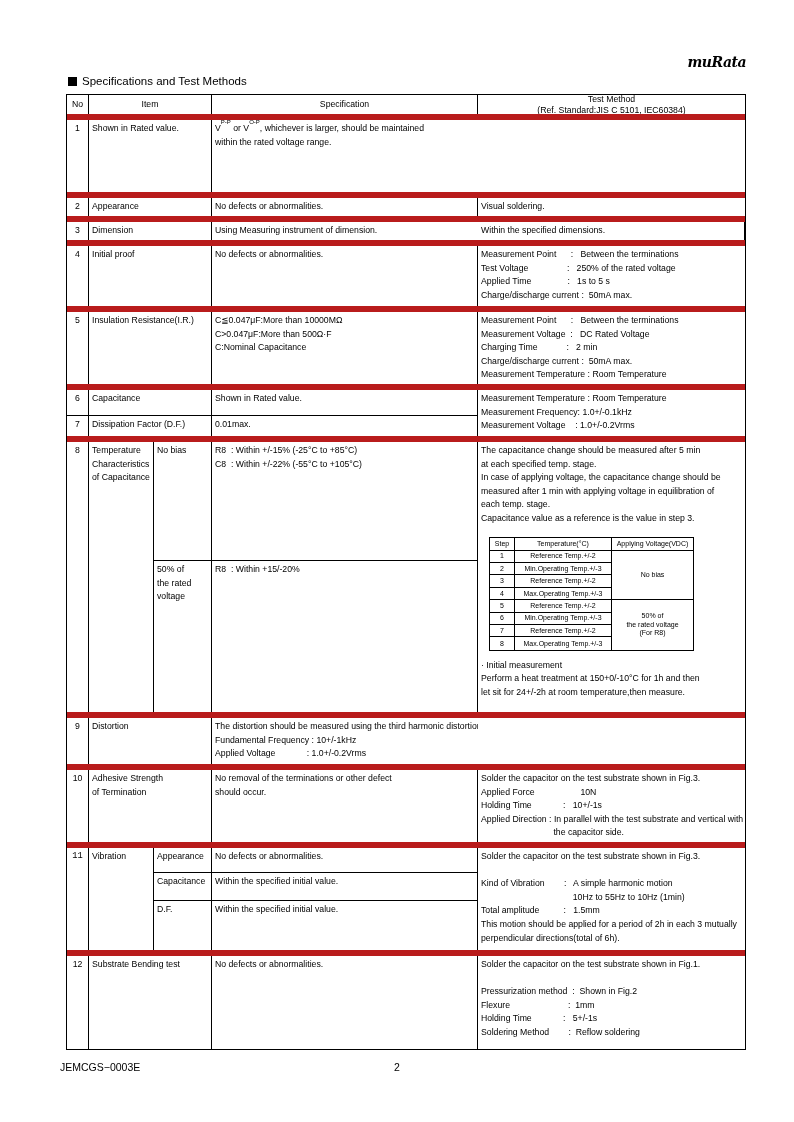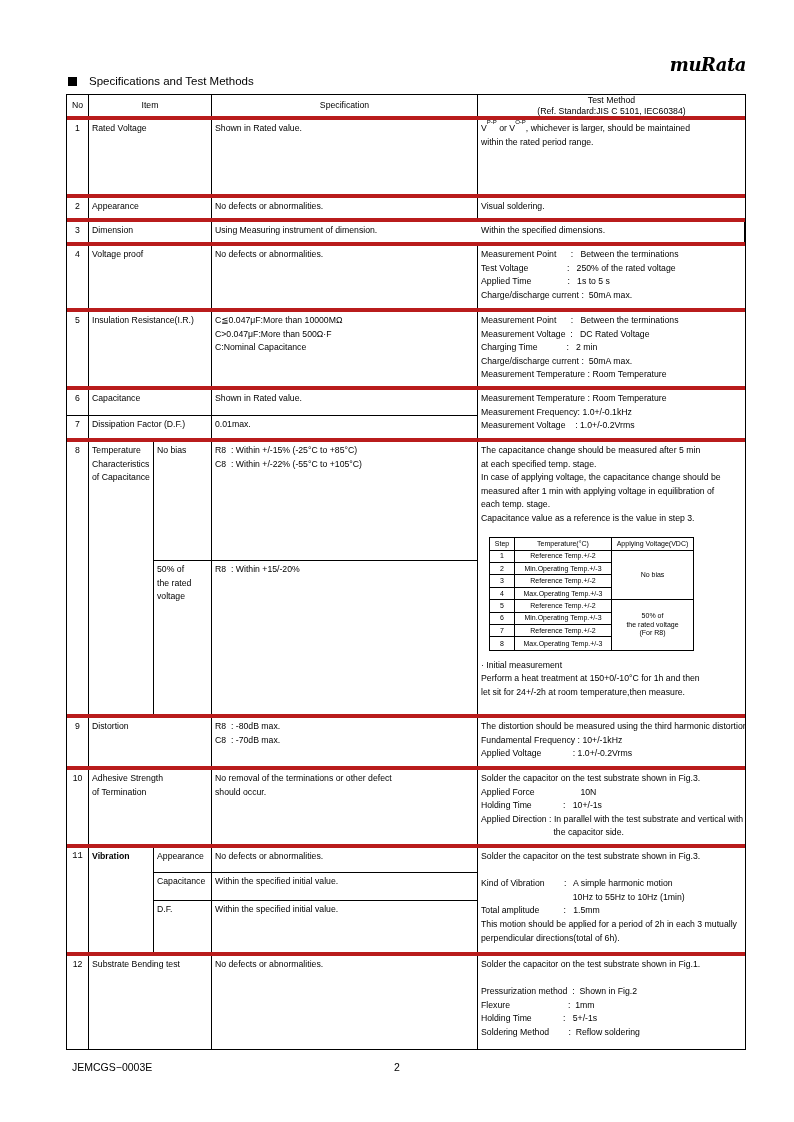--- a/index.html
+++ b/index.html
@@ -1,24 +1,24 @@
 <!DOCTYPE html>
 <html><head>
 <meta charset="utf-8">
 <style>
   html,body{margin:0;padding:0;}
   body{width:794px;height:1122px;background:#fff;color:#000;
        font-family:"Liberation Sans", sans-serif;position:relative;overflow:hidden;}
   .logo{position:absolute;top:54px;right:48px;font-family:"DejaVu Serif", serif;
-        font-style:italic;font-weight:bold;font-size:18px;letter-spacing:-0.5px;}
-  .title{position:absolute;top:75px;left:68px;font-size:11.5px;display:flex;align-items:center;gap:12px;}
+        font-style:italic;font-weight:bold;font-size:14px;letter-spacing:-0.5px;}
+  .title{position:absolute;top:75px;left:68px;font-size:11.5px;display:flex;align-items:center;gap:5px;}
   .title .sq{width:9px;height:9px;background:#000;display:inline-block;}
   .spec-table{position:absolute;left:66px;top:94px;width:680px;height:956px;
               border:1px solid #000;box-sizing:border-box;}
-  .band{display:grid;box-sizing:border-box;border-bottom:4px solid #b91c1c;}
+  .band{display:grid;box-sizing:border-box;border-bottom:6px solid #b91c1c;}
   .band.lastband{border-bottom:none;}
   .cols4{grid-template-columns:22px 123px 266px 1fr;}
   .cols5{grid-template-columns:22px 65px 58px 266px 1fr;}
   .cell{box-sizing:border-box;border-right:1px solid #000;padding:2px 3px 0 3px;
         overflow:hidden;font-size:8.7px;line-height:13.6px;}
   .cell.last{border-right:none;}
   .cell.no{text-align:center;padding-left:0;padding-right:0;}
   .bb{border-bottom:1px solid #000;}
   .hcell{display:flex;flex-direction:column;align-items:center;justify-content:center;
          text-align:center;padding:0 2px;line-height:11px;font-size:8.7px;}
@@ -29,21 +29,21 @@
           grid-template-columns:25px 97px 81px;grid-template-rows:13px repeat(8,12.4px);
           font-size:7px;box-sizing:border-box;}
   .scell{box-sizing:border-box;border-right:1px solid #000;border-bottom:1px solid #000;
          display:flex;align-items:center;justify-content:center;text-align:center;
          overflow:hidden;white-space:nowrap;}
   .scell.lc{border-right:none;}
   .scell.nb{border-bottom:none;}
   .sv{flex-direction:column;line-height:8.4px;}
   .sv .tline{min-height:8.4px;line-height:8.4px;}
   .initblock{margin-top:8px;}
-  .footer-left{position:absolute;left:72px;top:1061px;font-size:10.5px;}
+  .footer-left{position:absolute;left:60px;top:1061px;font-size:10.5px;}
   .footer-page{position:absolute;left:0;right:0;top:1061px;text-align:center;font-size:10.5px;}
 </style>
 </head>
 <body>
 
 <div class="logo">muRata</div>
 
 <div class="title">
   <span class="sq"></span>
   <span>Specifications and Test Methods</span>
@@ -57,29 +57,26 @@
     <div class="cell hcell">Specification</div>
     <div class="cell hcell last">
       <div>Test Method</div>
       <div>(Ref. Standard:JIS C 5101, IEC60384)</div>
     </div>
   </div>
 
   <div class="band cols4" style="height:78px;">
     <div class="cell no">1</div>
     <div class="cell">
-        <div class="tline">Rated Voltage</div>
-      </div>
-    <div class="cell">
         <div class="tline">Shown in Rated value.</div>
       </div>
     <div class="cell last">
       <div class="tline"><span>V</span><sup>P-P</sup><span> or V</span><sup>O-P</sup><span>, whichever is larger, should be maintained</span></div>
       <div>
-          <div class="tline">within the rated period range.</div>
+          <div class="tline">within the rated voltage range.</div>
         </div>
     </div>
   </div>
 
   <div class="band cols4" style="height:24px;">
     <div class="cell no">2</div>
     <div class="cell">
         <div class="tline">Appearance</div>
       </div>
     <div class="cell">
@@ -103,21 +100,21 @@
         </div>
       </div>
     <div class="cell">
         <div class="tline">Within the specified dimensions.</div>
       </div>
   </div>
 
   <div class="band cols4" style="height:66px;">
     <div class="cell no">4</div>
     <div class="cell">
-        <div class="tline">Voltage proof</div>
+        <div class="tline">Initial proof</div>
       </div>
     <div class="cell">
         <div class="tline">No defects or abnormalities.</div>
       </div>
     <div class="cell last">
         <div>
           <div class="tline">Measurement Point      :   Between the terminations</div>
           <div class="tline">Test Voltage                :   250% of the rated voltage</div>
           <div class="tline">Applied Time               :   1s to 5 s</div>
           <div class="tline">Charge/discharge current :  50mA max.</div>
@@ -246,26 +243,20 @@
           <div class="tline">R8  : Within +15/-20%</div>
         </div>
       </div>
   </div>
 
   <div class="band cols4" style="height:52px;">
     <div class="cell no">9</div>
     <div class="cell">
         <div class="tline">Distortion</div>
       </div>
-    <div class="cell">
-        <div>
-          <div class="tline">R8  : -80dB max.</div>
-          <div class="tline">C8  : -70dB max.</div>
-        </div>
-      </div>
     <div class="cell last">
         <div>
           <div class="tline">The distortion should be measured using the third harmonic distortion.</div>
           <div class="tline">Fundamental Frequency : 10+/-1kHz</div>
           <div class="tline">Applied Voltage             : 1.0+/-0.2Vrms</div>
         </div>
       </div>
   </div>
 
   <div class="band cols4" style="height:78px;">
@@ -288,21 +279,21 @@
           <div class="tline">Applied Force                   10N</div>
           <div class="tline">Holding Time             :   10+/-1s</div>
           <div class="tline">Applied Direction : In parallel with the test substrate and vertical with</div>
           <div class="tline">                              the capacitor side.</div>
         </div>
       </div>
   </div>
 
   <div class="band cols5" style="height:108px;grid-template-rows:25px 28px 1fr;">
     <div class="cell no" style="grid-row:1/4;font-family:Liberation Mono, monospace;">11</div>
-    <div class="cell" style="grid-row:1/4;font-weight:bold;">
+    <div class="cell" style="grid-row:1/4;">
         <div class="tline">Vibration</div>
       </div>
     <div class="cell bb">
         <div class="tline">Appearance</div>
       </div>
     <div class="cell bb">
         <div class="tline">No defects or abnormalities.</div>
       </div>
     <div class="cell last" style="grid-column:5;grid-row:1/4;">
         <div>

